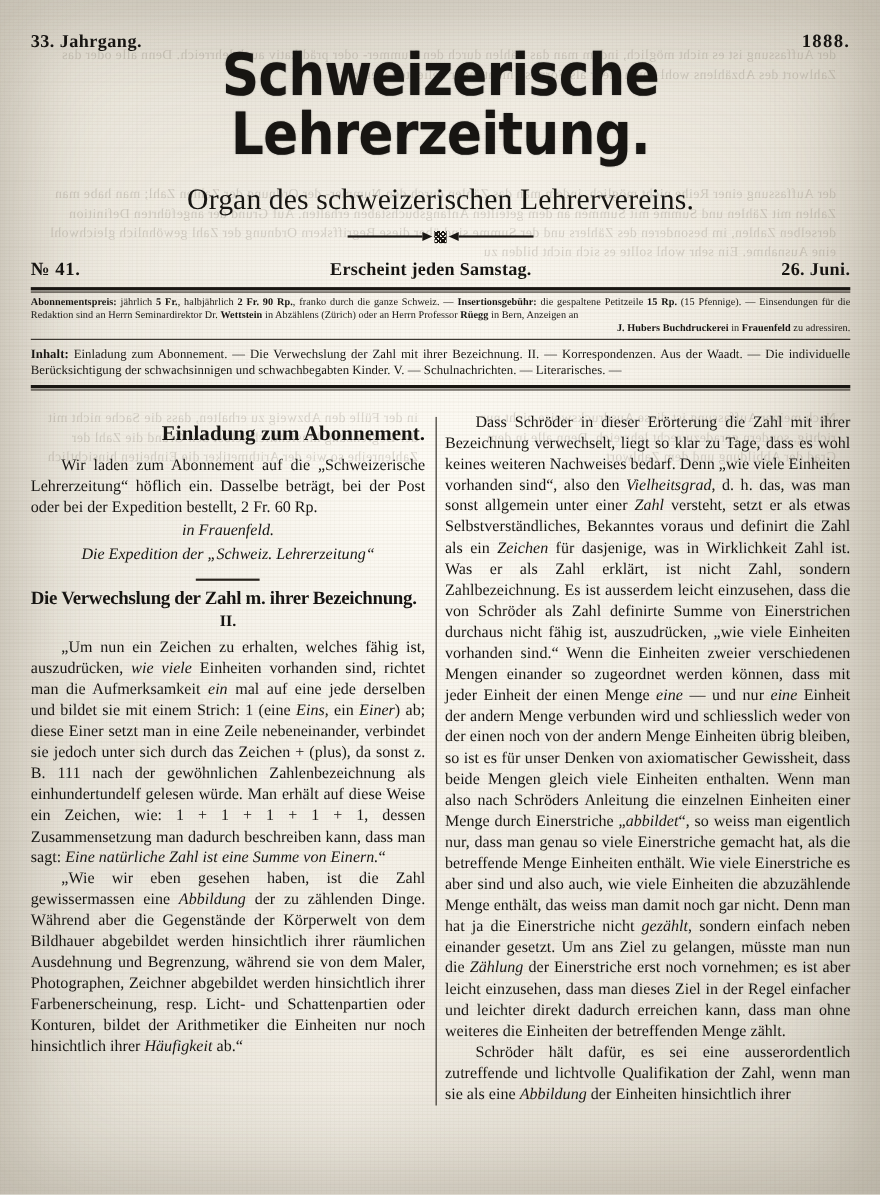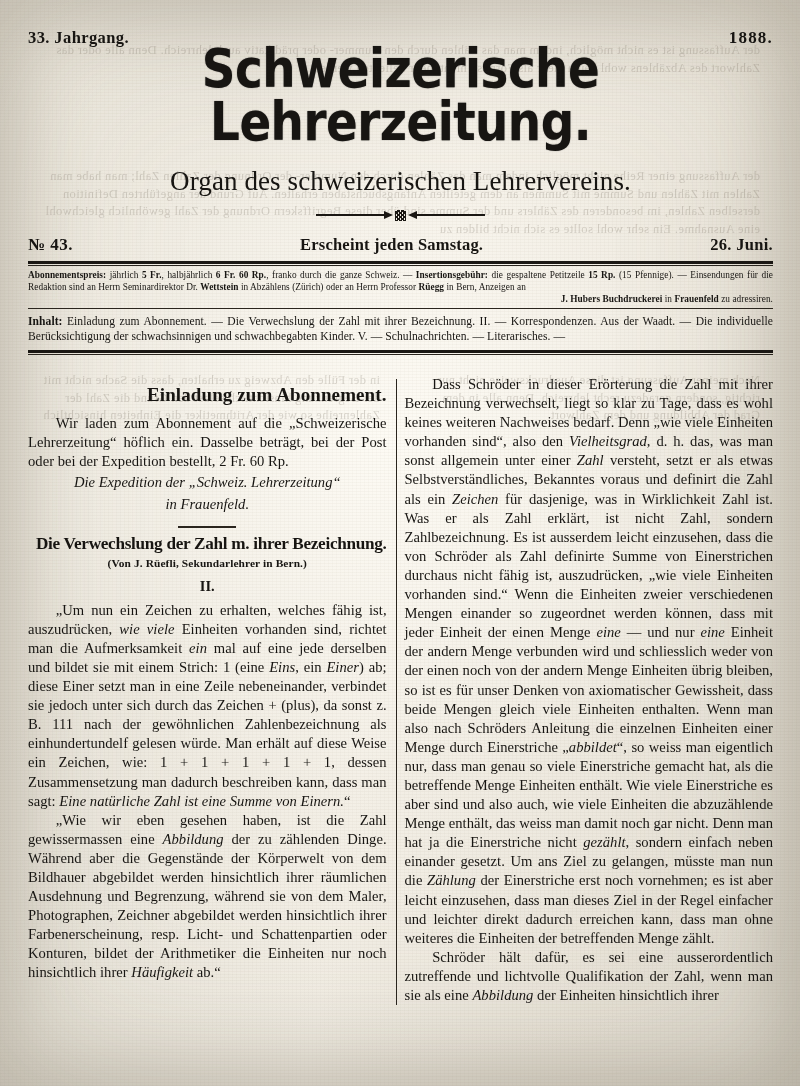--- a/index.html
+++ b/index.html
@@ -120,21 +120,21 @@
   .gutter:after{
     content:"";position:absolute;left:50%;top:4px;bottom:0;
     width:1px;background:#2a251e;
   }
 
   .arthead{
     text-align:right;font-weight:bold;font-size:19px;
     letter-spacing:.1px;margin:9px 0 8px;
   }
   .arthead2{
-    text-align:right;font-weight:bold;font-size:17.2px;
+    text-align:left;font-weight:bold;font-size:17.2px;
     letter-spacing:-0.3px;margin:2px 0 3px;white-space:nowrap;
   }
   .byline{
     text-align:center;font-weight:bold;font-size:11.4px;
     letter-spacing:.1px;margin-bottom:9px;
   }
   .secnum{text-align:center;font-weight:bold;font-size:14.5px;margin:2px 0 6px;}
 
   p.body{
     font-size:14.6px;line-height:19.1px;
@@ -180,31 +180,31 @@
 
     <div class="fleuron">
       <div class="fl-line"></div>
       <div class="fl-arrowR"></div>
       <div class="fl-dot"></div>
       <div class="fl-arrowL"></div>
       <div class="fl-line"></div>
     </div>
 
     <div class="issuerow">
-      <div class="issueno">№ 43.</div>
+      <div class="issueno">№ 41.</div>
       <div class="erscheint">Erscheint jeden Samstag.</div>
       <div class="datum">26. Juni.</div>
     </div>
 
     <div class="rule-thick"></div>
     <div class="rule-gap"></div>
     <div class="rule-thin"></div>
 
     <div class="fineprint">
-      <span class="b">Abonnementspreis:</span><span> jährlich </span><span class="b">5 Fr.</span><span>, halbjährlich </span><span class="b">6 Fr. 60 Rp.</span><span>, franko durch die ganze Schweiz. — </span><span class="b">Insertionsgebühr:</span><span> die gespaltene Petitzeile </span><span class="b">15 Rp.</span><span> (15 Pfennige). —</span>
+      <span class="b">Abonnementspreis:</span><span> jährlich </span><span class="b">5 Fr.</span><span>, halbjährlich </span><span class="b">2 Fr. 90 Rp.</span><span>, franko durch die ganze Schweiz. — </span><span class="b">Insertionsgebühr:</span><span> die gespaltene Petitzeile </span><span class="b">15 Rp.</span><span> (15 Pfennige). —</span>
       <span>Einsendungen für die Redaktion sind an Herrn Seminardirektor Dr. </span><span class="b">Wettstein</span><span> in Abzählens (Zürich) oder an Herrn Professor </span><span class="b">Rüegg</span><span> in Bern, Anzeigen an</span>
       <span class="ctr"><span class="b">J. Hubers Buchdruckerei</span><span> in </span><span class="b">Frauenfeld</span><span> zu adressiren.</span></span>
     </div>
 
     <div class="rule-thin"></div>
 
     <div class="inhalt">
       <span class="lbl">Inhalt:</span><span> Einladung zum Abonnement. — Die Verwechslung der Zahl mit ihrer Bezeichnung. II. — Korrespondenzen. Aus der Waadt. — Die individuelle Berücksichtigung der schwachsinnigen und schwachbegabten Kinder. V. — Schulnachrichten. — Literarisches. —</span>
     </div>
 
@@ -215,27 +215,26 @@
 
   <div class="wrap" style="top:375px;">
     <div class="cols">
 
       <div class="col">
 
         <div class="arthead">Einladung zum Abonnement.</div>
 
         <p class="body">Wir laden zum Abonnement auf die „Schweizerische Lehrerzeitung“ höflich ein. Dasselbe beträgt, bei der Post oder bei der Expedition bestellt, 2 Fr. 60 Rp.</p>
 
+        <div class="sig">in Frauenfeld.</div>
         <div class="sig">Die Expedition der „Schweiz. Lehrerzeitung“</div>
-        <div class="sig">in Frauenfeld.</div>
 
         <div class="sep"></div>
 
         <div class="arthead2">Die Verwechslung der Zahl m. ihrer Bezeichnung.</div>
-        <div class="byline">(Von J. Rüefli, Sekundarlehrer in Bern.)</div>
         <div class="secnum">II.</div>
 
 
         <p class="body"><span>„Um nun ein Zeichen zu erhalten, welches fähig ist, auszudrücken, </span><span class="it">wie viele</span><span> Einheiten vorhanden sind, richtet man die Aufmerksamkeit </span><span class="it">ein</span><span> mal auf eine jede derselben und bildet sie mit einem Strich: 1 (eine </span><span class="it">Eins</span><span>, ein </span><span class="it">Einer</span><span>) ab; diese Einer setzt man in eine Zeile nebeneinander, verbindet sie jedoch unter sich durch das Zeichen + (plus), da sonst z. B. 111 nach der gewöhnlichen Zahlenbezeichnung als einhundertundelf gelesen würde. Man erhält auf diese Weise ein Zeichen, wie: 1 + 1 + 1 + 1 + 1, dessen Zusammensetzung man dadurch beschreiben kann, dass man sagt: </span><span class="it">Eine natürliche Zahl ist eine Summe von Einern.</span><span>“</span></p>
 
         <p class="body"><span>„Wie wir eben gesehen haben, ist die Zahl gewissermassen eine </span><span class="it">Abbildung</span><span> der zu zählenden Dinge. Während aber die Gegenstände der Körperwelt von dem Bildhauer abgebildet werden hinsichtlich ihrer räumlichen Ausdehnung und Begrenzung, während sie von dem Maler, Photographen, Zeichner abgebildet werden hinsichtlich ihrer Farbenerscheinung, resp. Licht- und Schattenpartien oder Konturen, bildet der Arithmetiker die Einheiten nur noch hinsichtlich ihrer </span><span class="it">Häufigkeit</span><span> ab.“</span></p>
       </div>
 
       <div class="gutter"></div>
 

